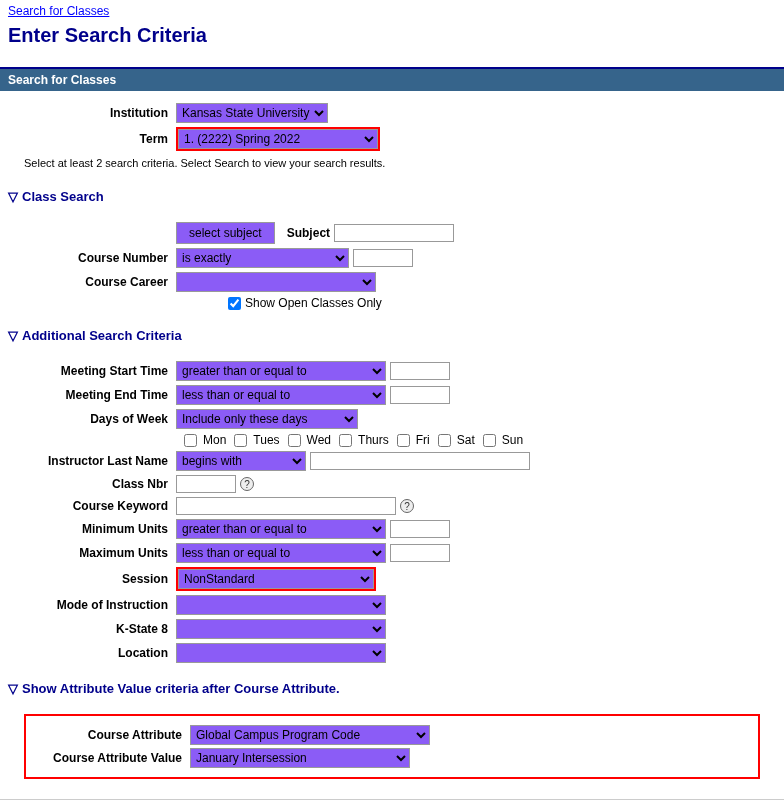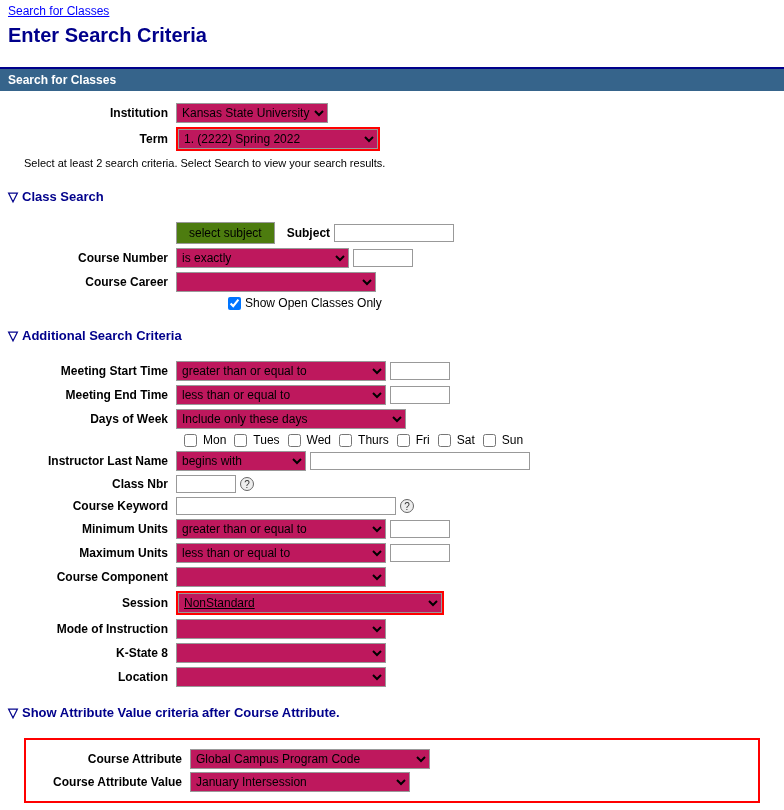--- a/index.html
+++ b/index.html
@@ -9,30 +9,30 @@
     .page-header-link { color: #00f; font-size: 12px; text-decoration: underline; cursor: pointer; }
     .page-title { font-size: 20px; font-weight: bold; color: #00008b; padding: 2px 8px 20px 8px; border-bottom: 2px solid #00008b; }
 
     .section-header { background: #36648B; color: #fff; font-weight: bold; padding: 4px 8px; font-size: 12px; }
 
     .form-area { padding: 8px 16px; }
 
     .field-row { display: flex; align-items: center; margin: 4px 0; }
     .field-label { text-align: right; font-weight: bold; min-width: 160px; padding-right: 8px; font-size: 12px; }
 
-    select { font-size: 12px; padding: 1px; border: 1px solid #999; background: #be185d; }
+    select { font-size: 12px; padding: 1px; border: 1px solid #999; background: #8b5cf6; }
     input[type="text"] { font-size: 12px; border: 1px solid #999; padding: 1px 3px; }
     input[type="checkbox"] { margin-right: 4px; }
 
     .info-text { font-size: 11px; color: #000; padding: 2px 8px 6px 8px; }
 
     .collapsible-header { display: flex; align-items: center; padding: 6px 8px; font-weight: bold; font-size: 13px; color: #00008b; cursor: pointer; }
     .collapsible-header .arrow { margin-right: 4px; color: #00008b; }
 
-    .subject-btn { background: #4d7c0f; border: 1px solid #999; padding: 3px 12px; font-size: 12px; cursor: pointer; }
+    .subject-btn { background: #8b5cf6; border: 1px solid #999; padding: 3px 12px; font-size: 12px; cursor: pointer; }
 
     .checkbox-row { display: flex; align-items: center; margin: 4px 0 4px 168px; padding-left: 44px; }
 
     .days-row { display: flex; align-items: center; margin: 2px 0 2px 168px; gap: 8px; }
     .day-item { display: flex; align-items: center; gap: 2px; font-size: 12px; }
 
     .bottom-bar { display: flex; justify-content: flex-end; gap: 0; padding: 8px 16px; border-top: 1px solid #ccc; margin-top: 8px; }
 
     .help-icon { display: inline-block; width: 14px; height: 14px; border-radius: 50%; border: 1px solid #666; background: #eee; text-align: center; line-height: 14px; font-size: 10px; color: #333; cursor: pointer; margin-left: 4px; }
 
@@ -134,21 +134,21 @@
     <select style="width:210px;">
       <option>less than or equal to</option>
       <option>greater than or equal to</option>
       <option>is exactly</option>
     </select>
     <input type="text" style="width: 60px; margin-left: 4px;">
   </div>
 
   <div class="field-row">
     <div class="field-label">Days of Week</div>
-    <select style="width:230px;">
+    <select style="width:182px;">
       <option>Include only these days</option>
       <option>Exclude these days</option>
     </select>
   </div>
 
   <div class="days-row">
     <div class="day-item">
         <input type="checkbox" style="">
         <span>Mon</span>
       </div>
@@ -213,29 +213,25 @@
   <div class="field-row">
     <div class="field-label">Maximum Units</div>
     <select style="width:210px;">
       <option>less than or equal to</option>
       <option>greater than or equal to</option>
       <option>is exactly</option>
     </select>
     <input type="text" style="width: 60px; margin-left: 4px;">
   </div>
 
-  <div class="field-row">
-    <div class="field-label">Course Component</div>
-    <select style="width:210px;"></select>
-  </div>
 
   <div class="field-row">
     <div class="field-label">Session</div>
     <div class="session-highlighted">
-      <select style="width:264px;text-decoration:underline;">
+      <select style="width:196px;">
         <option>NonStandard</option>
         <option>Regular Academic Session</option>
         <option>Winter Session</option>
       </select>
     </div>
   </div>
 
   <div class="field-row">
     <div class="field-label">Mode of Instruction</div>
     <select style="width:210px;"></select>

